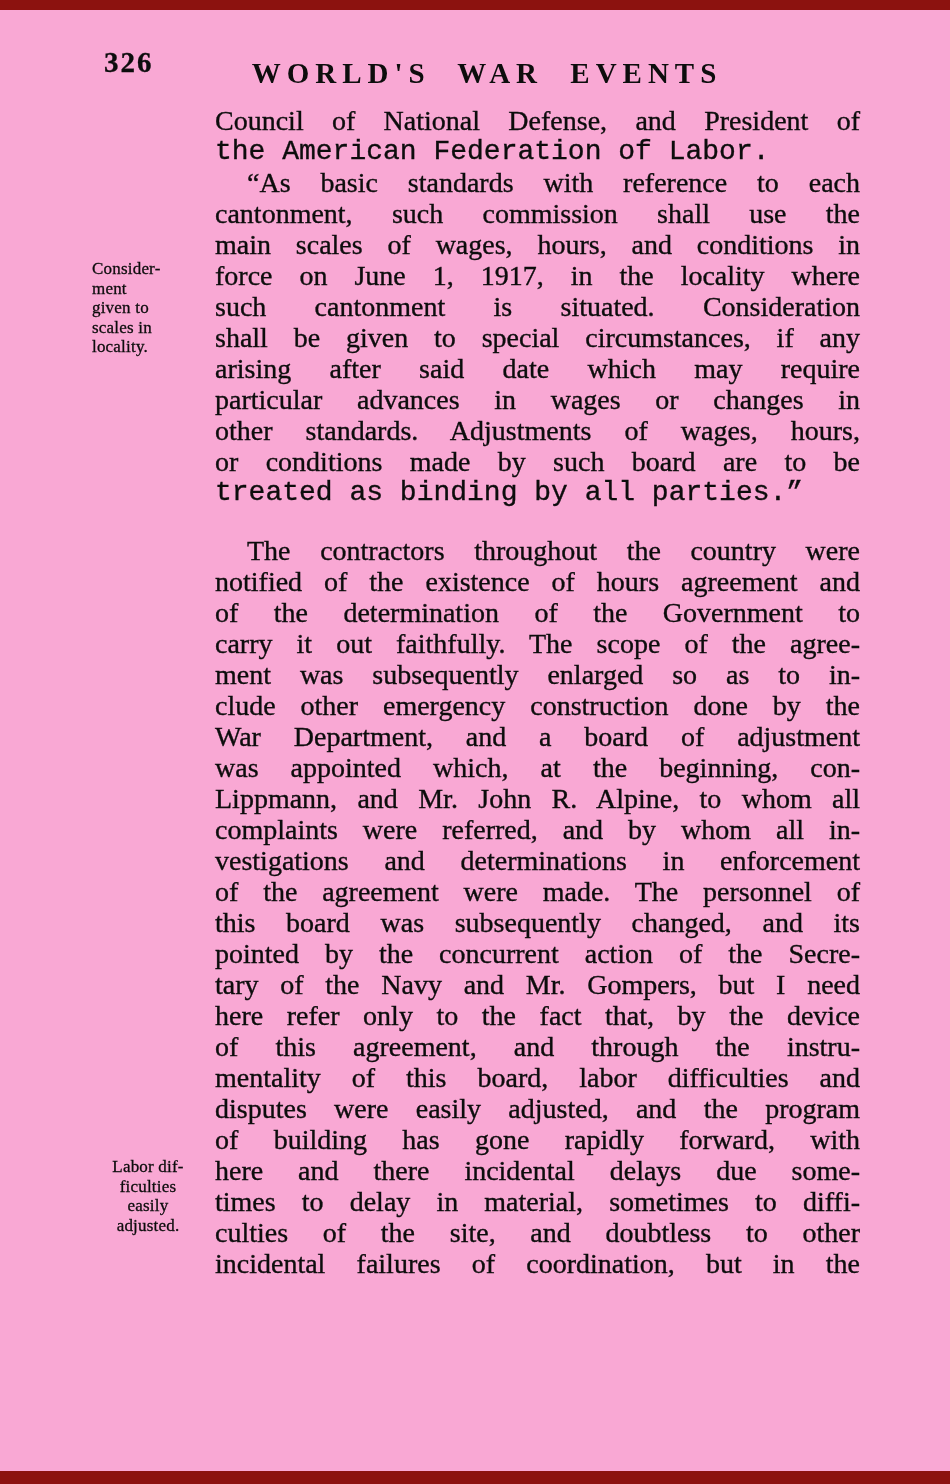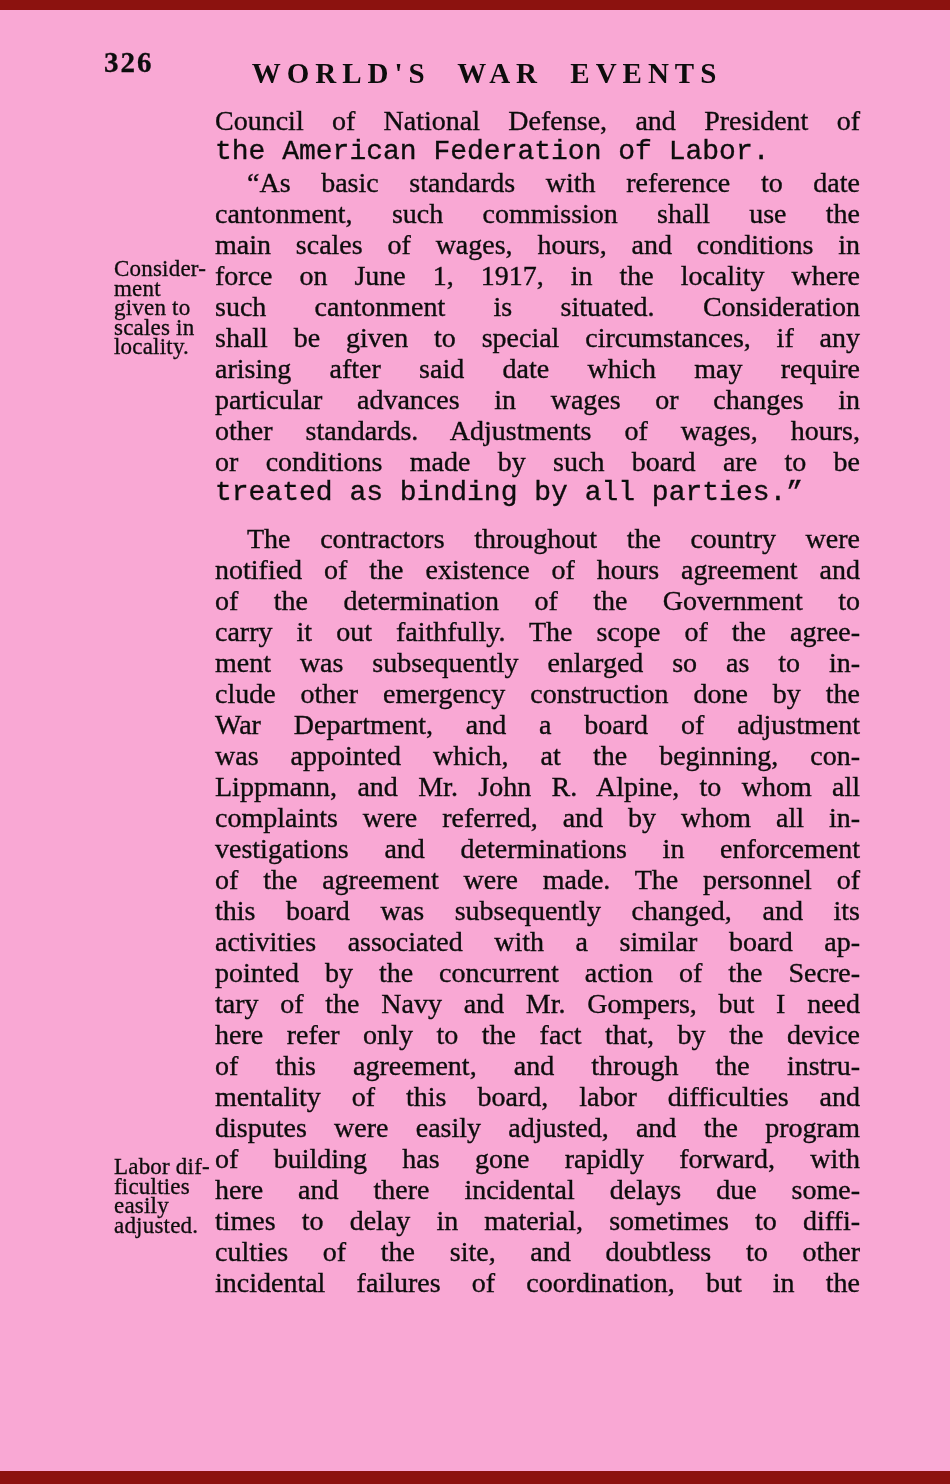--- a/index.html
+++ b/index.html
@@ -53,42 +53,42 @@
   .text-column {
     position: absolute;
     left: 215px;
     top: 105px;
     width: 645px;
     font-size: 28px;
     line-height: 31px;
     -webkit-text-stroke: 0.35px #0d0d0d;
   }
   .para { margin: 0; }
-  .para.gap { margin-top: 15px; }
+  .para.gap { margin-top: 27px; }
   .line {
     text-align: justify;
     text-align-last: justify;
     text-justify: inter-word;
     height: 31px;
   }
   .line.para-end { text-align-last: left; font-family: Liberation Mono, monospace; }
   .line.indent { text-indent: 32px; }
 
   
   .margin-note {
     position: absolute;
-    left: 114px;
+    left: 92px;
     width: 112px;
-    font-size: 23px;
+    font-size: 17px;
     line-height: 19.5px;
     letter-spacing: 0.2px;
     -webkit-text-stroke: 0.3px #0d0d0d;
   }
   .margin-note.note-1 { top: 259px; }
-  .margin-note.note-2 { top: 1157px; }
+  .margin-note.note-2 { top: 1157px; text-align: center; }
   .note-line { white-space: nowrap; }
 </style>
 </head>
 <body>
 
 <div class="page">
   <div class="edge-bar top" style="background: rgb(140, 18, 15);"></div>
 
   <span class="page-num">326</span>
 
@@ -108,21 +108,21 @@
       <div class="note-line">easily</div>
       <div class="note-line">adjusted.</div>
     </aside>
 
   <main class="text-column">
       <div class="para">
         <div class="line">Council of National Defense, and President of</div>
         <div class="line para-end">the American Federation of Labor.</div>
       </div>
       <div class="para">
-        <div class="line indent">“As basic standards with reference to date</div>
+        <div class="line indent">“As basic standards with reference to each</div>
         <div class="line">cantonment, such commission shall use the</div>
         <div class="line">main scales of wages, hours, and conditions in</div>
         <div class="line">force on June 1, 1917, in the locality where</div>
         <div class="line">such cantonment is situated.  Consideration</div>
         <div class="line">shall be given to special circumstances, if any</div>
         <div class="line">arising after said date which may require</div>
         <div class="line">particular advances in wages or changes in</div>
         <div class="line">other standards.  Adjustments of wages, hours,</div>
         <div class="line">or conditions made by such board are to be</div>
         <div class="line para-end">treated as binding by all parties.”</div>
@@ -134,21 +134,20 @@
         <div class="line">carry it out faithfully.  The scope of the agree-</div>
         <div class="line">ment was subsequently enlarged so as to in-</div>
         <div class="line">clude other emergency construction done by the</div>
         <div class="line">War Department, and a board of adjustment</div>
         <div class="line">was appointed which, at the beginning, con-</div>
         <div class="line">Lippmann, and Mr. John R. Alpine, to whom all</div>
         <div class="line">complaints were referred, and by whom all in-</div>
         <div class="line">vestigations and determinations in enforcement</div>
         <div class="line">of the agreement were made.  The personnel of</div>
         <div class="line">this board was subsequently changed, and its</div>
-        <div class="line">activities associated with a similar board ap-</div>
         <div class="line">pointed by the concurrent action of the Secre-</div>
         <div class="line">tary of the Navy and Mr. Gompers, but I need</div>
         <div class="line">here refer only to the fact that, by the device</div>
         <div class="line">of this agreement, and through the instru-</div>
         <div class="line">mentality of this board, labor difficulties and</div>
         <div class="line">disputes were easily adjusted, and the program</div>
         <div class="line">of building has gone rapidly forward, with</div>
         <div class="line">here and there incidental delays due some-</div>
         <div class="line">times to delay in material, sometimes to diffi-</div>
         <div class="line">culties of the site, and doubtless to other</div>

